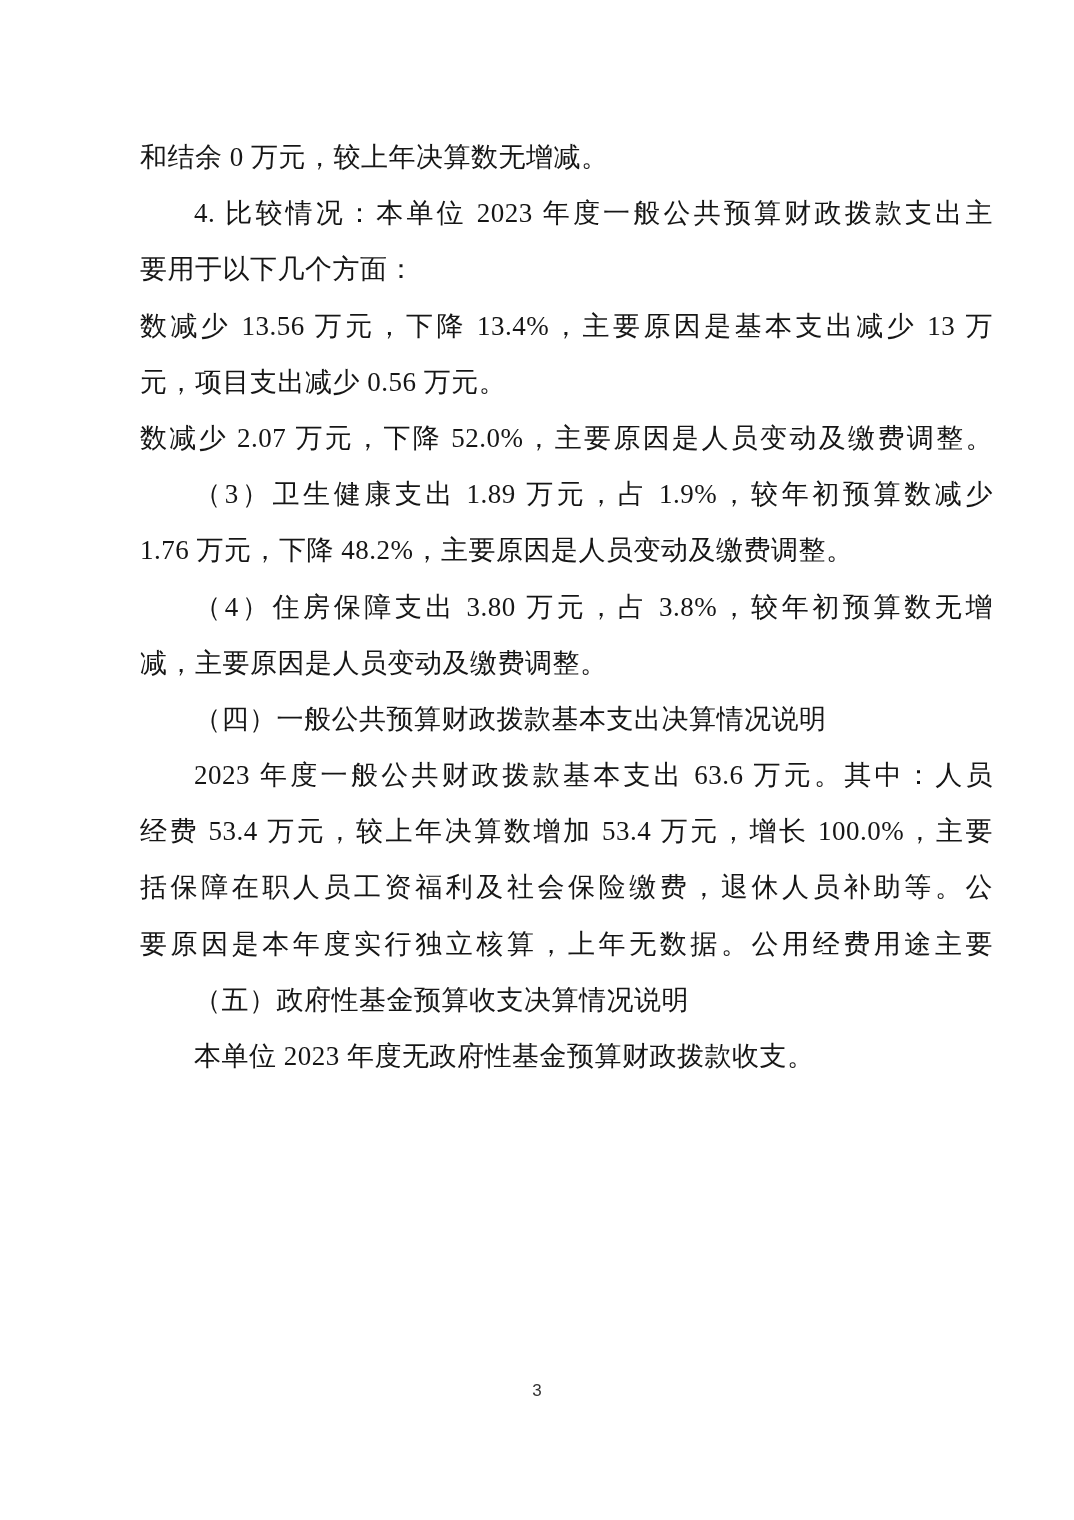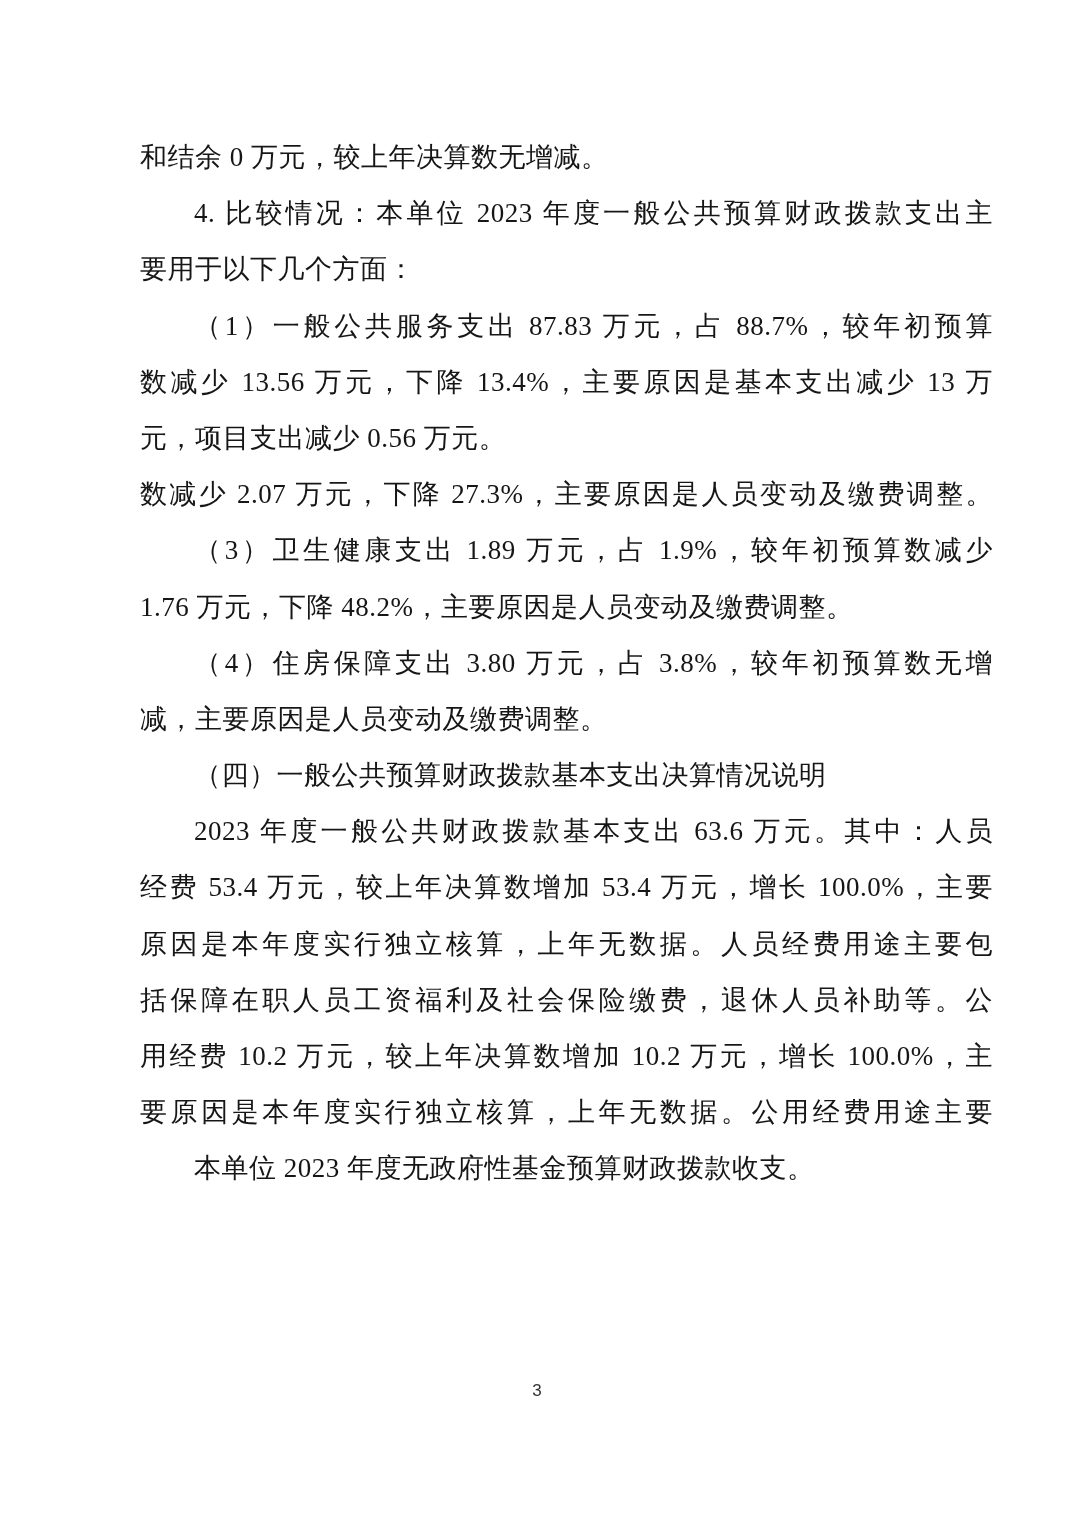--- a/index.html
+++ b/index.html
@@ -54,31 +54,29 @@
   }
 </style>
 </head>
 <body>
 
 <div class="page">
   <div class="content">
       <div class="line">和结余 0 万元，较上年决算数无增减。</div>
       <div class="line justify indent">4. 比较情况：本单位 2023 年度一般公共预算财政拨款支出主</div>
       <div class="line">要用于以下几个方面：</div>
-      <div class="line justify indent">（1）一般公共服务支出 87.83 万元，占 88.7%，较年初预算</div>
       <div class="line justify">数减少 13.56 万元，下降 13.4%，主要原因是基本支出减少 13 万</div>
       <div class="line">元，项目支出减少 0.56 万元。</div>
-      <div class="line justify">数减少 2.07 万元，下降 27.3%，主要原因是人员变动及缴费调整。</div>
+      <div class="line justify">数减少 2.07 万元，下降 52.0%，主要原因是人员变动及缴费调整。</div>
       <div class="line justify indent">（3）卫生健康支出 1.89 万元，占 1.9%，较年初预算数减少</div>
       <div class="line">1.76 万元，下降 48.2%，主要原因是人员变动及缴费调整。</div>
       <div class="line justify indent">（4）住房保障支出 3.80 万元，占 3.8%，较年初预算数无增</div>
       <div class="line">减，主要原因是人员变动及缴费调整。</div>
       <div class="line indent bold">（四）一般公共预算财政拨款基本支出决算情况说明</div>
       <div class="line justify indent">2023 年度一般公共财政拨款基本支出 63.6 万元。其中：人员</div>
       <div class="line justify">经费 53.4 万元，较上年决算数增加 53.4 万元，增长 100.0%，主要</div>
-      <div class="line justify">原因是本年度实行独立核算，上年无数据。人员经费用途主要包</div>
       <div class="line justify">括保障在职人员工资福利及社会保险缴费，退休人员补助等。公</div>
-      <div class="line justify">用经费 10.2 万元，较上年决算数增加 10.2 万元，增长 100.0%，主</div>
       <div class="line justify">要原因是本年度实行独立核算，上年无数据。公用经费用途主要</div>
+      <div class="line indent bold">（五）政府性基金预算收支决算情况说明</div>
       <div class="line indent">本单位 2023 年度无政府性基金预算财政拨款收支。</div>
     </div>
   <div class="footer">3</div>
 </div>
 
 </body></html>

